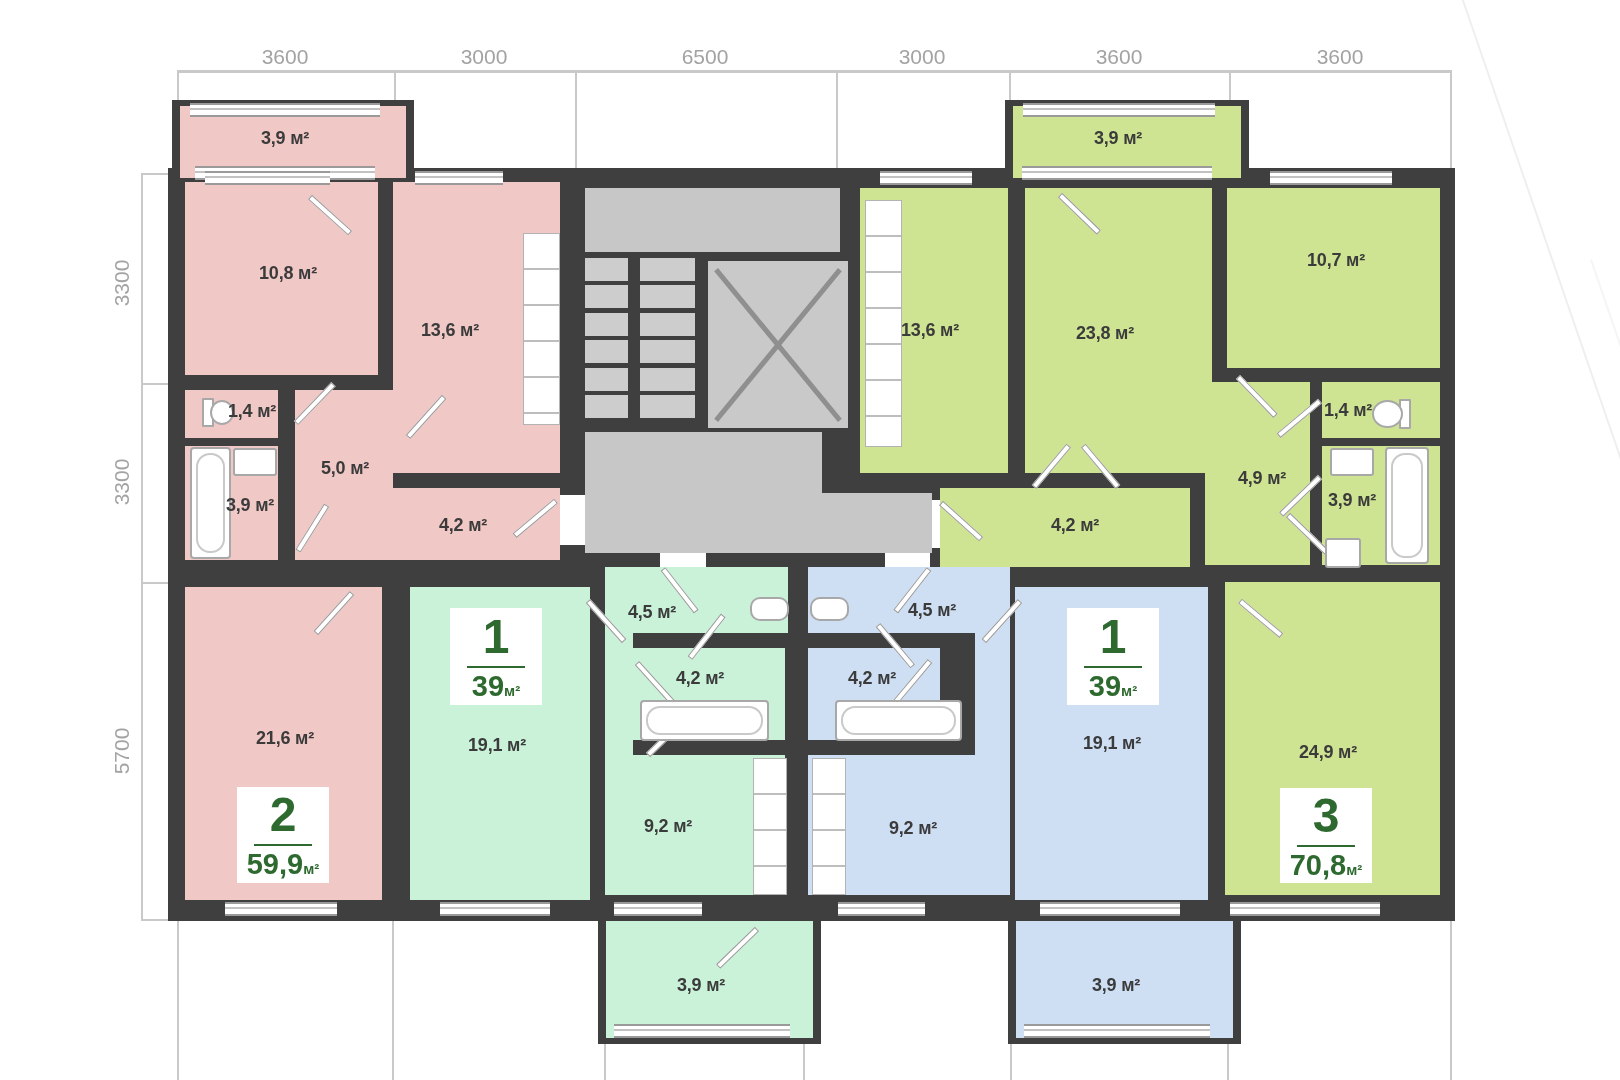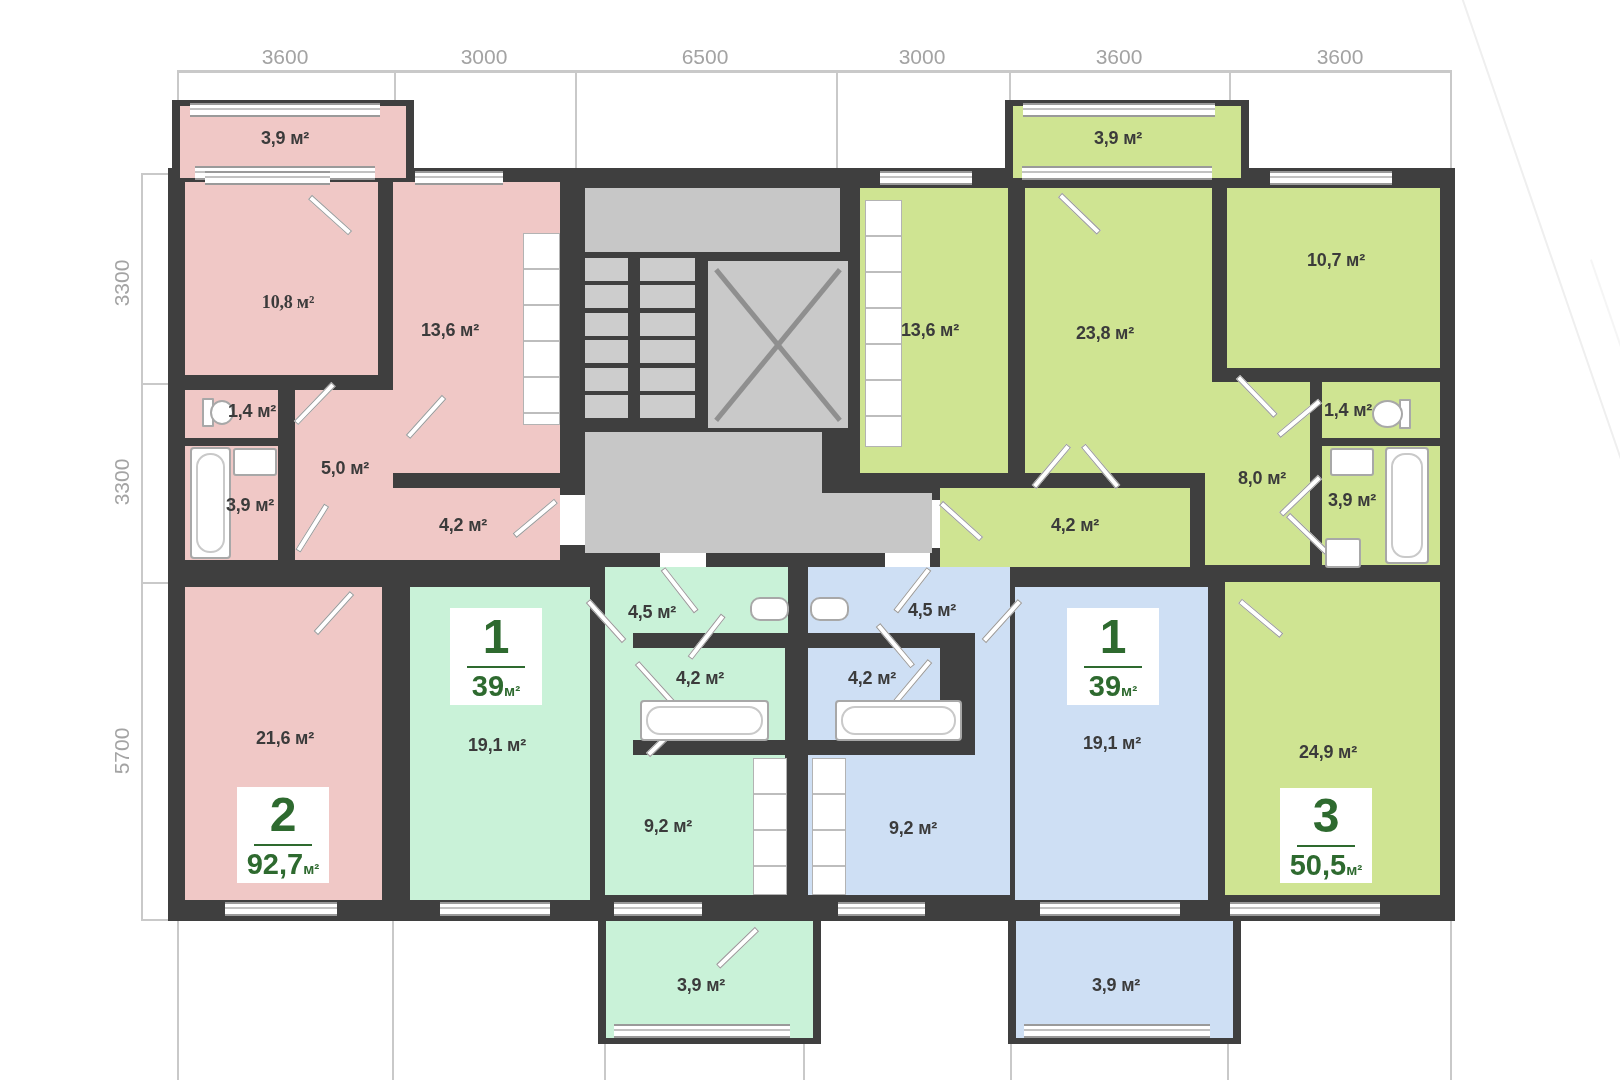--- a/index.html
+++ b/index.html
@@ -236,21 +236,21 @@
   <div class="fix" style="left:810px;top:597px;width:35px;height:20px;border-radius:10px;"></div>
   <div class="counter v" style="left:812px;top:758px;width:32px;height:135px;"></div>
 
   <div class="counter v" style="left:865px;top:200px;width:35px;height:245px;"></div>
   <div class="fix" style="left:1399px;top:399px;width:8px;height:26px;border-radius:1px;"></div>
   <div class="fix" style="left:1372px;top:400px;width:27px;height:24px;border-radius:50%;"></div>
   <div class="fix" style="left:1330px;top:448px;width:40px;height:24px;border-radius:3px;"></div>
   <div class="fix tub" style="left:1385px;top:447px;width:40px;height:113px;"></div>
   <div class="fix" style="left:1325px;top:538px;width:32px;height:26px;border-radius:3px;"></div>
 
-  <span class="rlbl" style="left:288px;top:302px;font-family:Liberation Serif, serif;">10,8 м²</span>
+  <span class="rlbl" style="left:288px;top:273px;">10,8 м²</span>
   <span class="rlbl" style="left:450px;top:330px;">13,6 м²</span>
   <span class="rlbl" style="left:252px;top:411px;">1,4 м²</span>
   <span class="rlbl" style="left:250px;top:505px;">3,9 м²</span>
   <span class="rlbl" style="left:345px;top:468px;">5,0 м²</span>
   <span class="rlbl" style="left:463px;top:525px;">4,2 м²</span>
   <span class="rlbl" style="left:285px;top:738px;">21,6 м²</span>
 
   <span class="rlbl" style="left:497px;top:745px;">19,1 м²</span>
   <span class="rlbl" style="left:652px;top:612px;">4,5 м²</span>
   <span class="rlbl" style="left:700px;top:678px;">4,2 м²</span>
@@ -258,39 +258,39 @@
 
   <span class="rlbl" style="left:932px;top:610px;">4,5 м²</span>
   <span class="rlbl" style="left:872px;top:678px;">4,2 м²</span>
   <span class="rlbl" style="left:913px;top:828px;">9,2 м²</span>
   <span class="rlbl" style="left:1112px;top:743px;">19,1 м²</span>
 
   <span class="rlbl" style="left:930px;top:330px;">13,6 м²</span>
   <span class="rlbl" style="left:1105px;top:333px;">23,8 м²</span>
   <span class="rlbl" style="left:1336px;top:260px;">10,7 м²</span>
   <span class="rlbl" style="left:1348px;top:410px;">1,4 м²</span>
-  <span class="rlbl" style="left:1262px;top:478px;">8,0 м²</span>
+  <span class="rlbl" style="left:1262px;top:478px;">4,9 м²</span>
   <span class="rlbl" style="left:1352px;top:500px;">3,9 м²</span>
   <span class="rlbl" style="left:1075px;top:525px;">4,2 м²</span>
   <span class="rlbl" style="left:1328px;top:752px;">24,9 м²</span>
 
   <div class="badge" style="left:237px;top:787px;width:92px;height:96px;">
     <span class="num">2</span>
     <span class="rule"></span>
-    <span class="area"><span>92,7</span><span class="u">м²</span></span>
+    <span class="area"><span>59,9</span><span class="u">м²</span></span>
   </div>
   <div class="badge" style="left:450px;top:608px;width:92px;height:97px;">
     <span class="num">1</span>
     <span class="rule"></span>
     <span class="area"><span>39</span><span class="u">м²</span></span>
   </div>
   <div class="badge" style="left:1067px;top:608px;width:92px;height:97px;">
     <span class="num">1</span>
     <span class="rule"></span>
     <span class="area"><span>39</span><span class="u">м²</span></span>
   </div>
   <div class="badge" style="left:1280px;top:788px;width:92px;height:95px;">
     <span class="num">3</span>
     <span class="rule"></span>
-    <span class="area"><span>50,5</span><span class="u">м²</span></span>
+    <span class="area"><span>70,8</span><span class="u">м²</span></span>
   </div>
 
 </div>
 
 </body></html>

